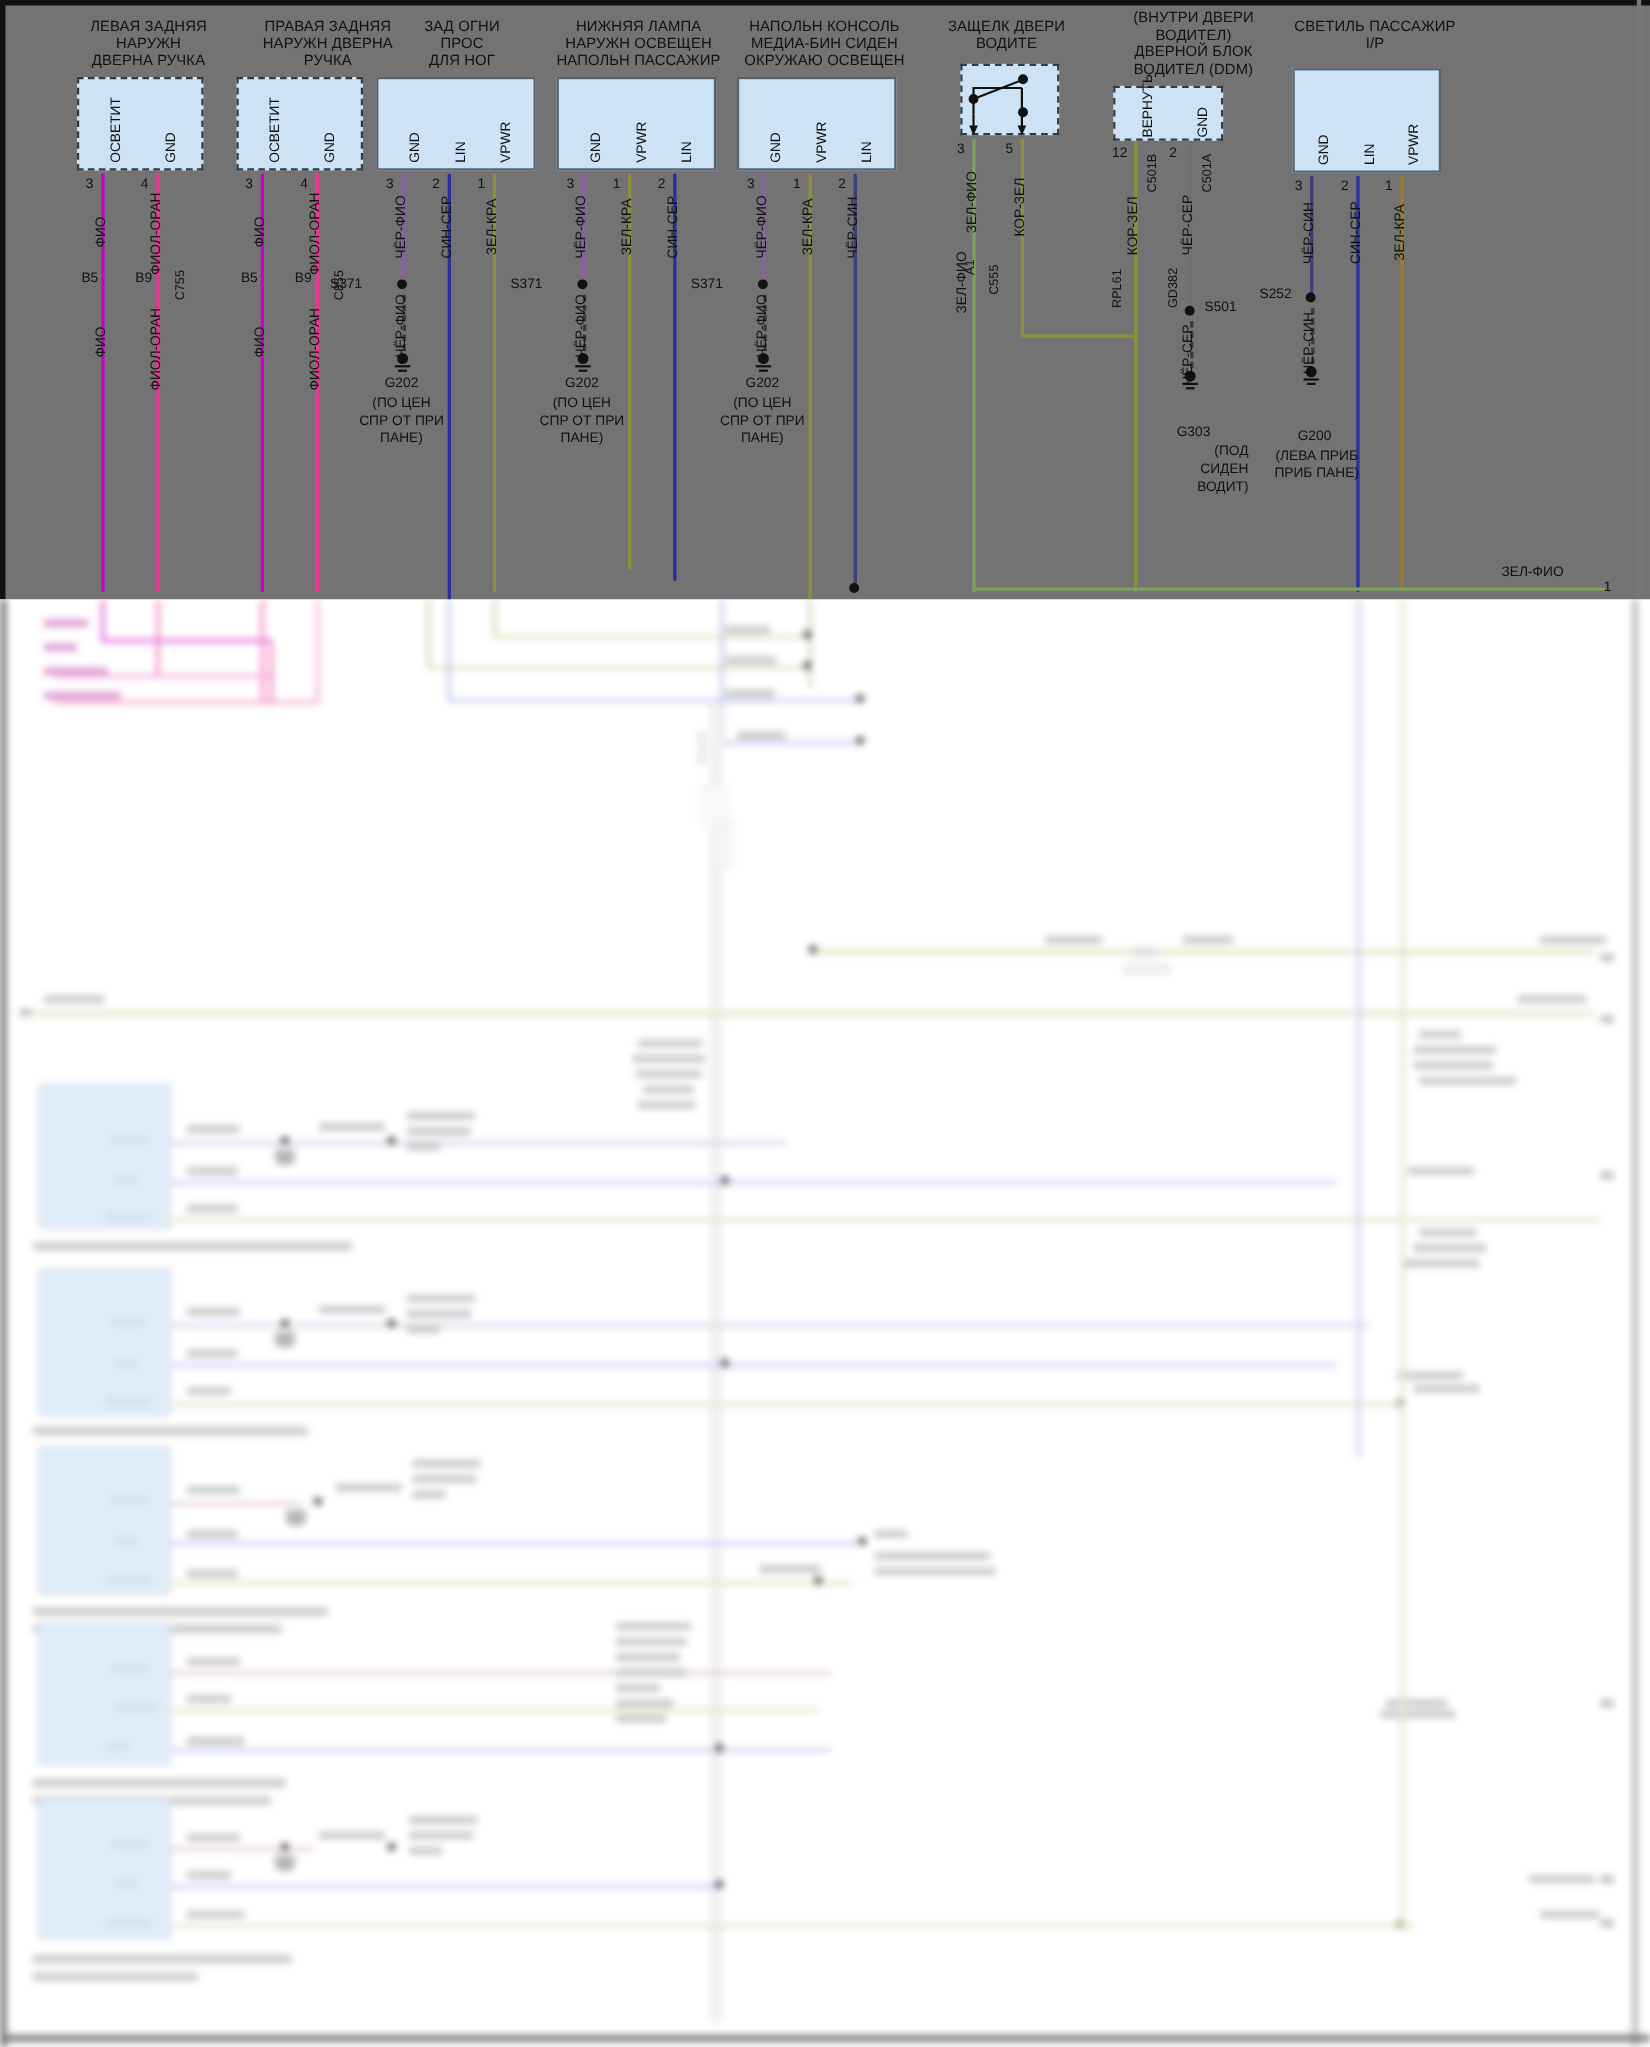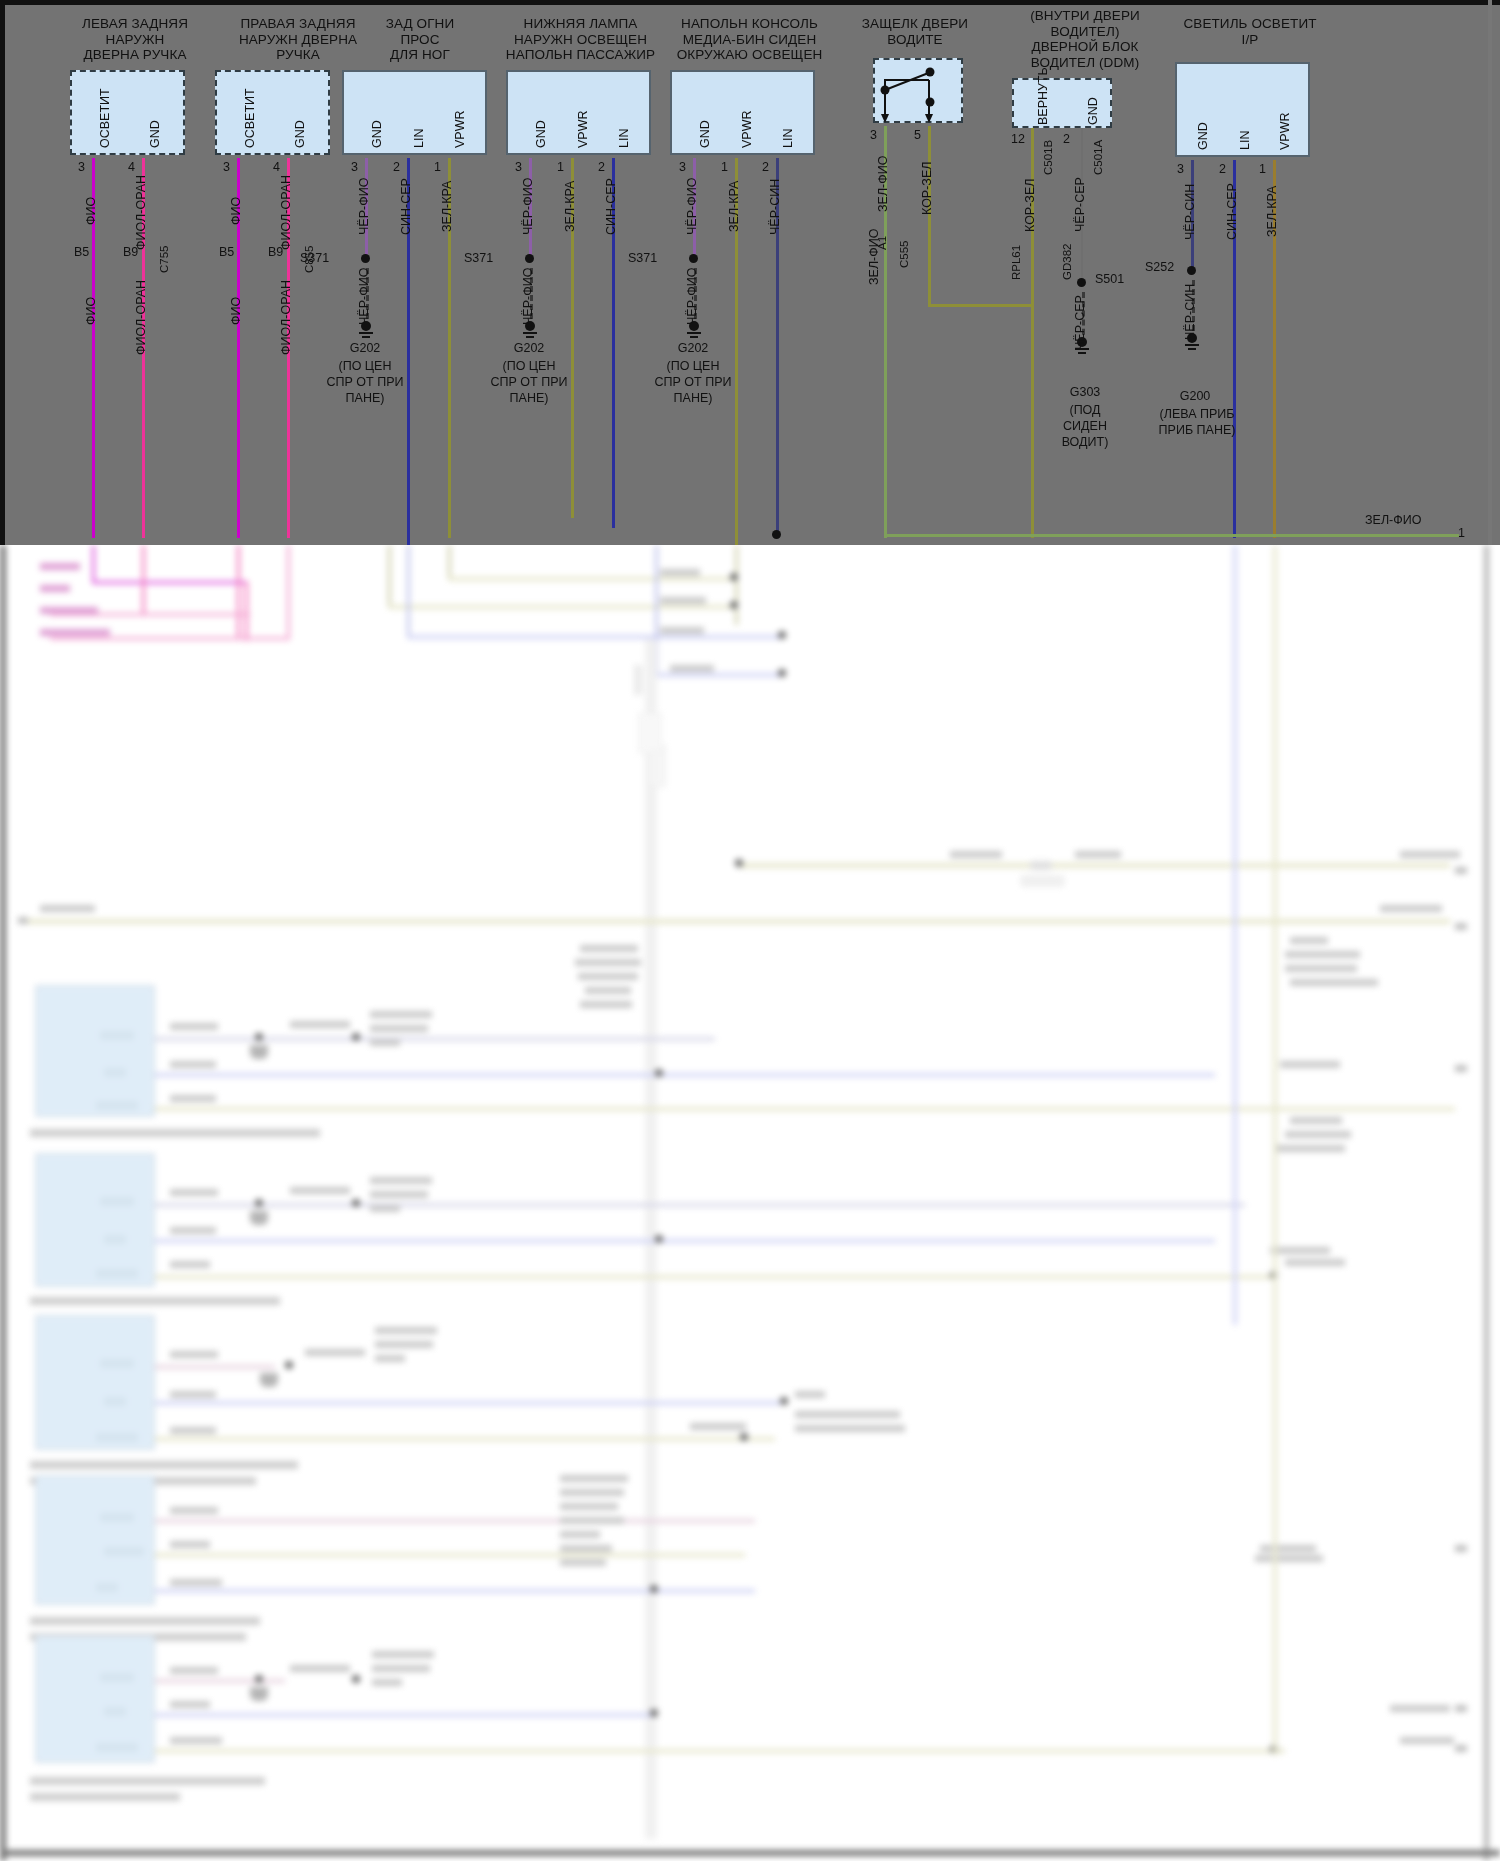--- a/index.html
+++ b/index.html
@@ -243,28 +243,28 @@
     <div class="pinnum" style="left:1011px;top:132px;">12</div>
     <div class="pinnum" style="left:1063px;top:132px;">2</div>
     <div class="vtext s11" style="left:1042px;top:175px;">C501B</div>
     <div class="vtext s11" style="left:1092px;top:175px;">C501A</div>
     <div class="vtext s12" style="left:1023px;top:232px;">КОР-ЗЕЛ</div>
     <div class="vtext s12" style="left:1073px;top:232px;">ЧЁР-СЕР</div>
     <div class="vtext s11" style="left:1010px;top:280px;">RPL61</div>
     <div class="vtext s11" style="left:1061px;top:280px;">GD382</div>
     <div class="vtext s12" style="left:1073px;top:350px;">ЧЁР-СЕР</div>
     <div class="htext c" style="left:1040px;top:385px;width:90px;">G303</div>
-    <div class="htext c" style="left:1035px;top:402px;width:100px;line-height:16px;">
+    <div class="htext c" style="left:1035px;top:402px;width:100px;line-height:16px;text-align:right;">
       <span>(ПОД</span><br>
       <span>СИДЕН</span><br>
       <span>ВОДИТ)</span>
     </div>
 
     <div class="title" style="left:1140px;top:16px;width:220px;">
-      <span>СВЕТИЛЬ ОСВЕТИТ</span><br>
+      <span>СВЕТИЛЬ ПАССАЖИР</span><br>
       <span>I/P</span>
     </div>
     <div class="box" style="left:1175px;top:62px;width:135px;height:95px;"></div>
     <div class="vtext s12" style="left:1196px;top:150px;">GND</div>
     <div class="vtext s12" style="left:1238px;top:150px;">LIN</div>
     <div class="vtext s12" style="left:1278px;top:150px;">VPWR</div>
     <div class="wire" style="left:1191px;top:160px;width:2.5px;height:110px;background:#3b3f7a;"></div>
     <div class="dot" style="left:1187px;top:266px;"></div>
     <div class="htext" style="left:1145px;top:260px;">S252</div>
     <div class="dashv" style="left:1192px;top:280px;height:60px;"></div>

